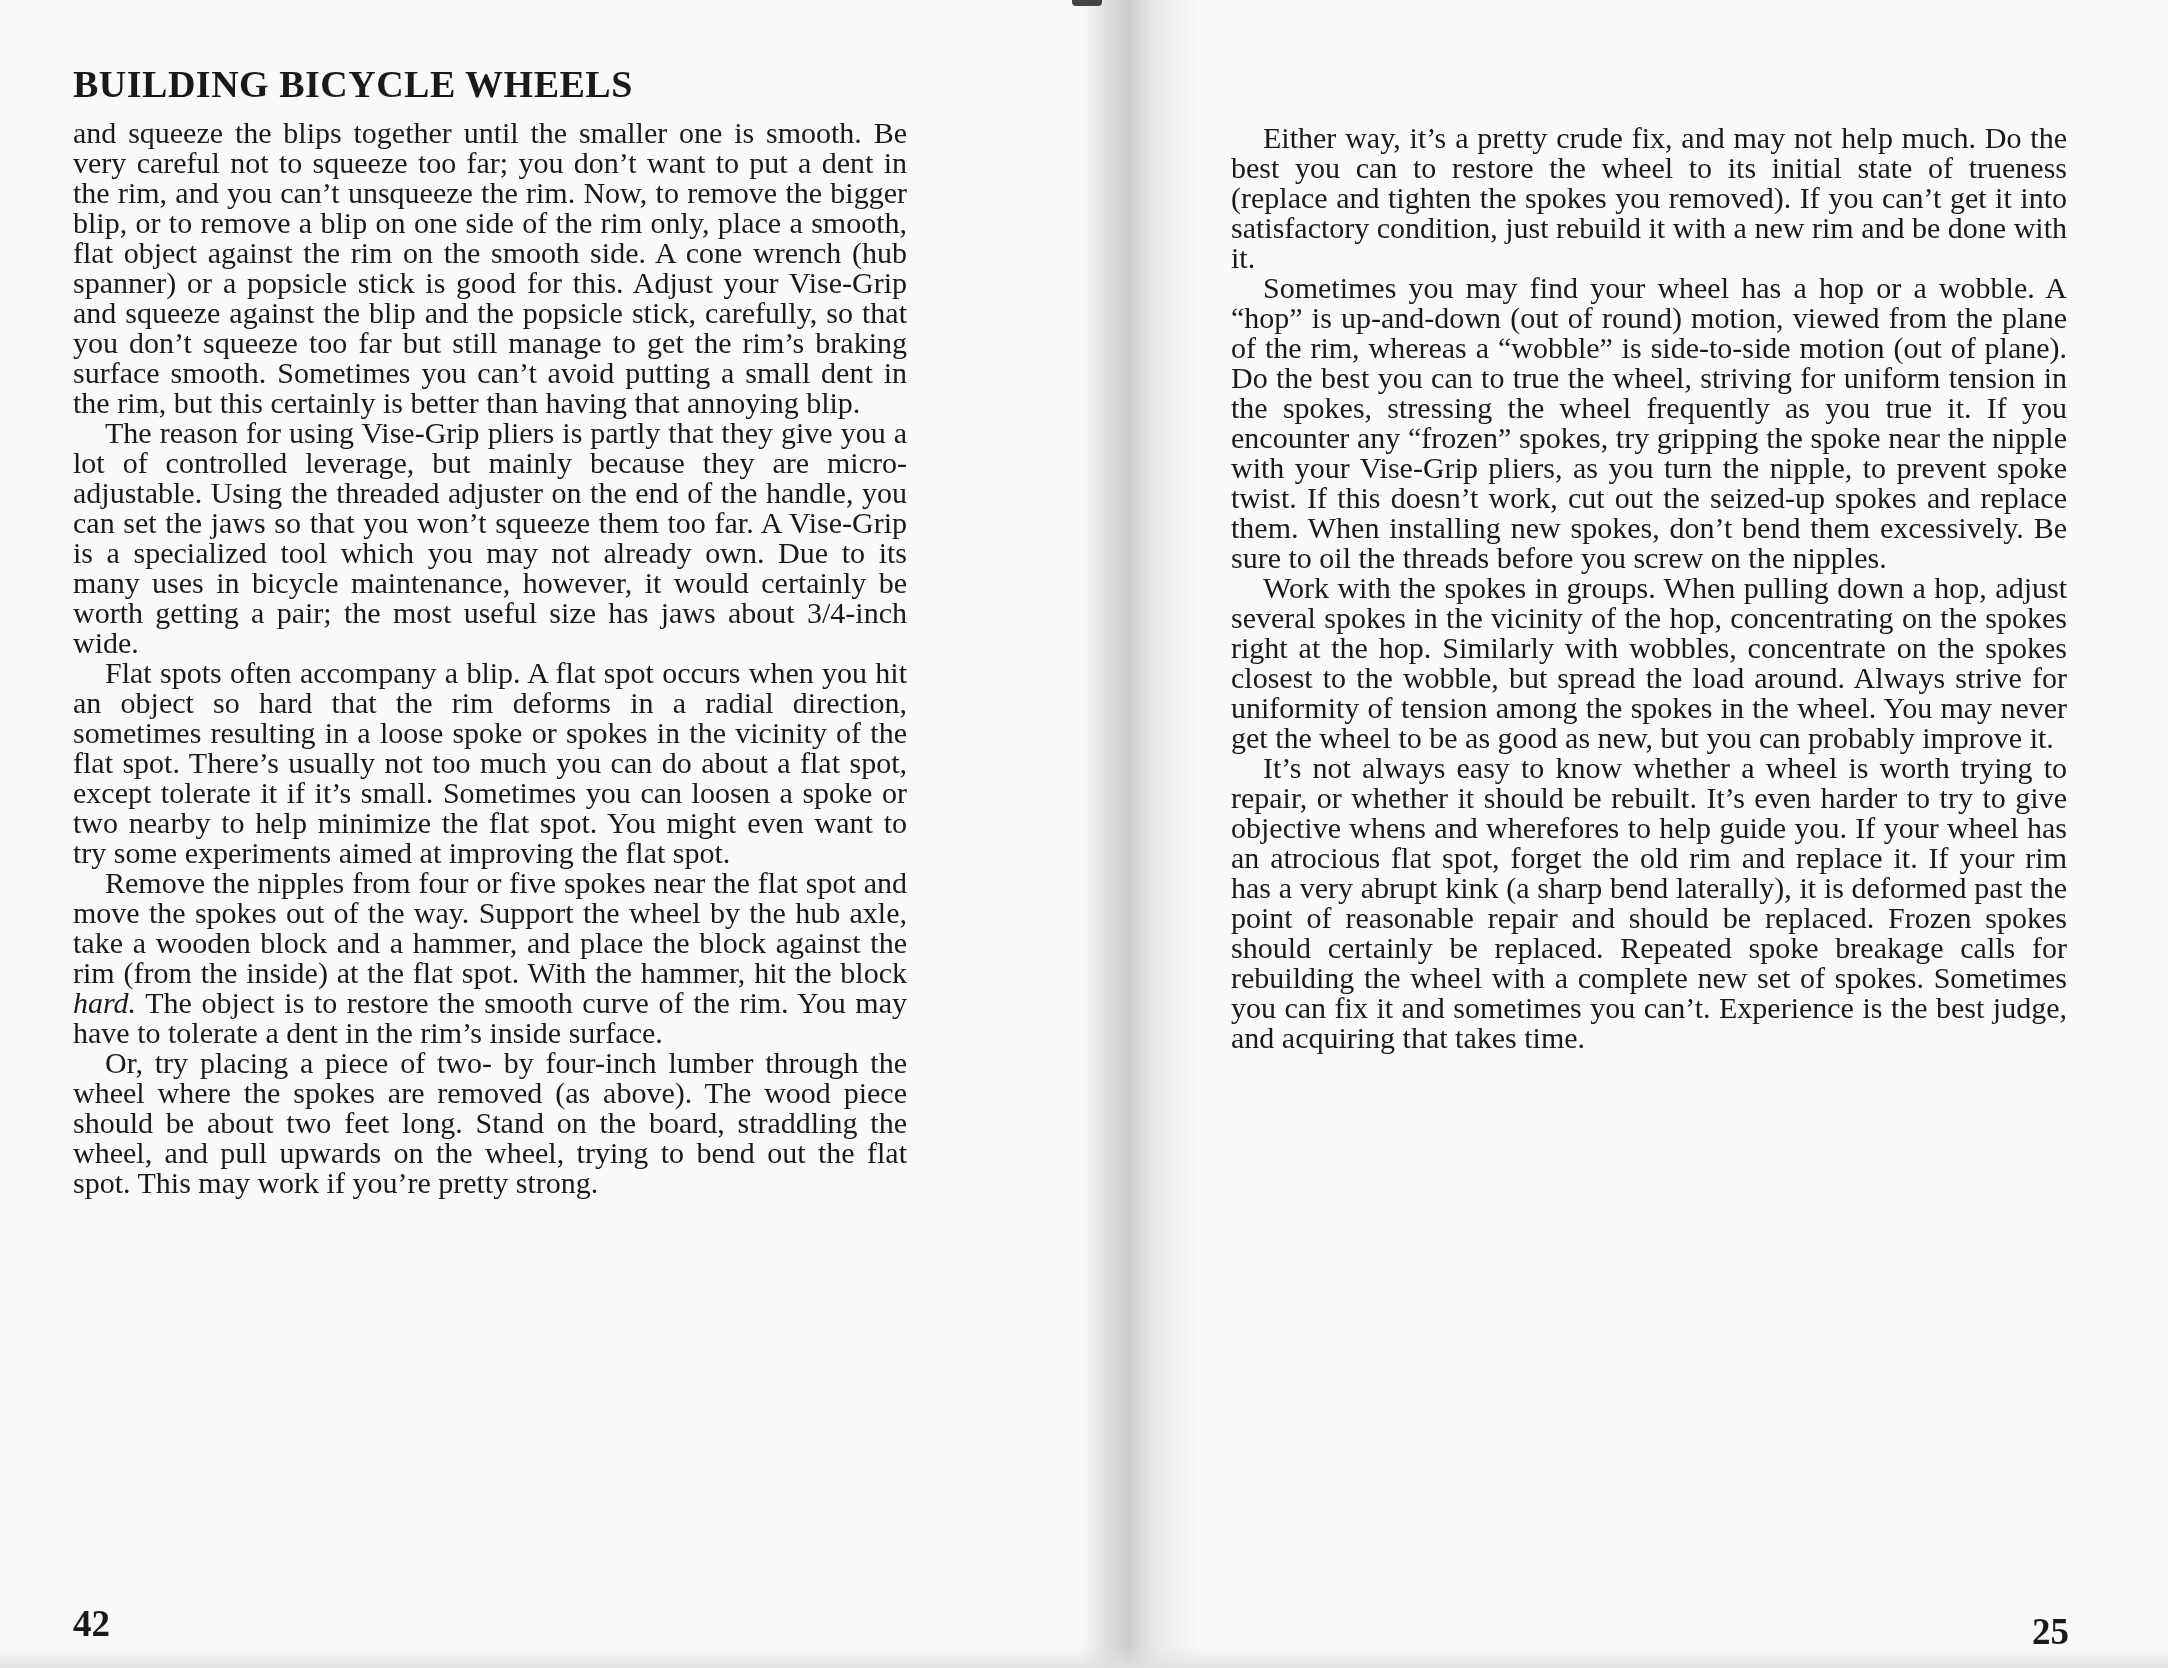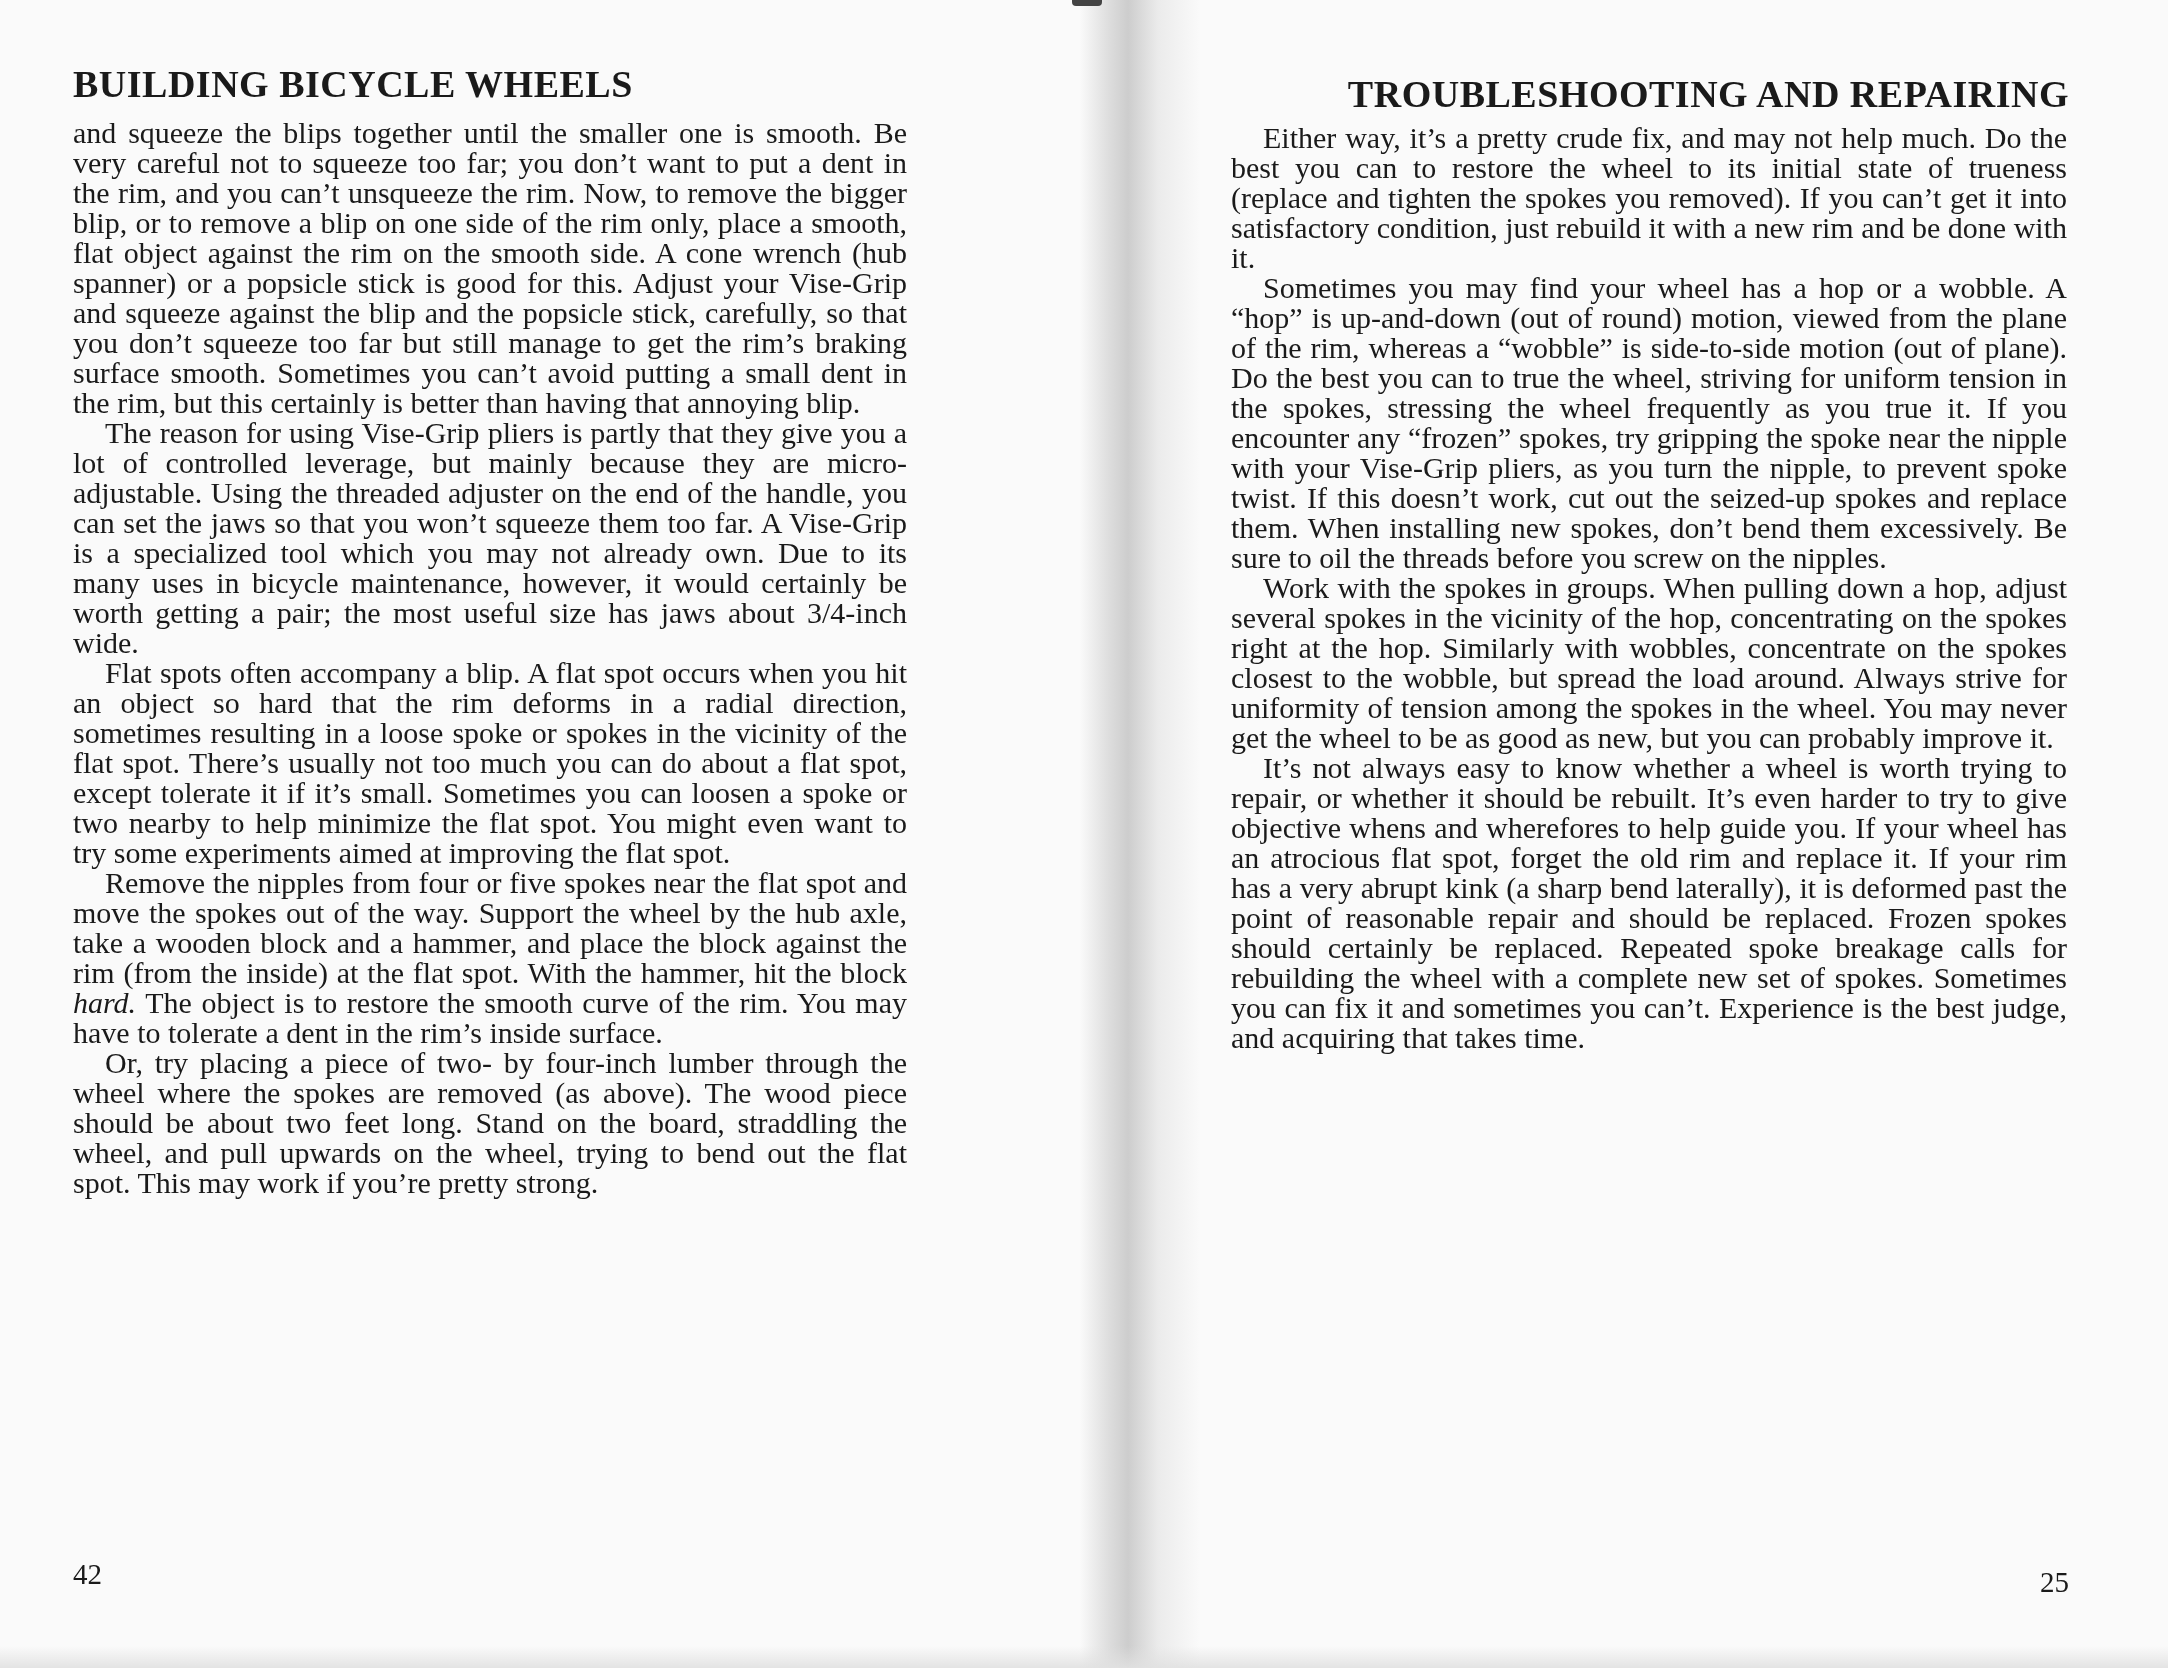--- a/index.html
+++ b/index.html
@@ -96,22 +96,23 @@
     }
     .para {
       margin: 0;
       text-indent: 0;
     }
     .para.indent {
       text-indent: 32px;
     }
     .folio {
       position: absolute;
-      font-weight: normal;
-      font-size: 29px;
+      font-weight: bold;
+      font-size: 37px;
+      margin-top: 44px;
     }
     .page-left .folio {
       left: 1px;
       top: 1558px;
     }
     .page-right .folio {
       right: 0;
       top: 1566px;
     }
     em { font-style: italic; }
@@ -132,21 +133,20 @@
       <p class="para indent">Or, try placing a piece of two- by four-inch lumber through the wheel where the spokes are removed (as above).  The wood piece should be about two feet long. Stand on the board, straddling the wheel, and pull upwards on the wheel, trying to bend out the flat spot. This may work if you’re pretty strong.</p>
     </div>
 
     <div class="folio">42</div>
   </div>
 
   <div class="gutter-shadow"></div>
   <div class="gutter-top-mark"></div>
 
   <div class="page page-right">
-    <div class="running-head">TROUBLESHOOTING AND REPAIRING</div>
 
     <div class="body-text">
       <p class="para indent">Either way, it’s a pretty crude fix, and may not help much. Do the best you can to restore the wheel to its initial state of trueness (replace and tighten the spokes you removed). If you can’t get it into satisfactory condition, just rebuild it with a new rim and be done with it.</p>
       <p class="para indent">Sometimes you may find your wheel has a hop or a wobble. A “hop” is up-and-down (out of round) motion, viewed from the plane of the rim, whereas a “wobble” is side-to-side motion (out of plane). Do the best you can to true the wheel, striving for uniform tension in the spokes, stressing the wheel frequently as you true it. If you encounter any “frozen” spokes, try gripping the spoke near the nipple with your Vise-Grip pliers, as you turn the nipple, to prevent spoke twist. If this doesn’t work, cut out the seized-up spokes and replace them. When installing new spokes, don’t bend them excessively. Be sure to oil the threads before you screw on the nipples.</p>
       <p class="para indent">Work with the spokes in groups. When pulling down a hop, adjust several spokes in the vicinity of the hop, concentrating on the spokes right at the hop. Similarly with wobbles, concentrate on the spokes closest to the wobble, but spread the load around. Always strive for uniformity of tension among the spokes in the wheel. You may never get the wheel to be as good as new, but you can probably improve it.</p>
       <p class="para indent">It’s not always easy to know whether a wheel is worth trying to repair, or whether it should be rebuilt. It’s even harder to try to give objective whens and wherefores to help guide you. If your wheel has an atrocious flat spot, forget the old rim and replace it. If your rim has a very abrupt kink (a sharp bend laterally), it is deformed past the point of reasonable repair and should be replaced. Frozen spokes should certainly be replaced. Repeated spoke breakage calls for rebuilding the wheel with a complete new set of spokes. Sometimes you can fix it and sometimes you can’t. Experience is the best judge, and acquiring that takes time.</p>
     </div>
 
     <div class="folio">25</div>
   </div>

